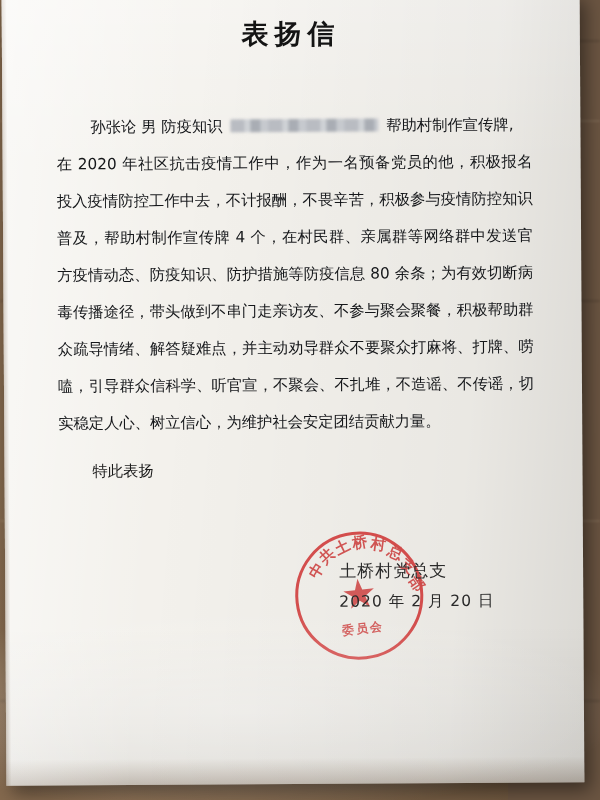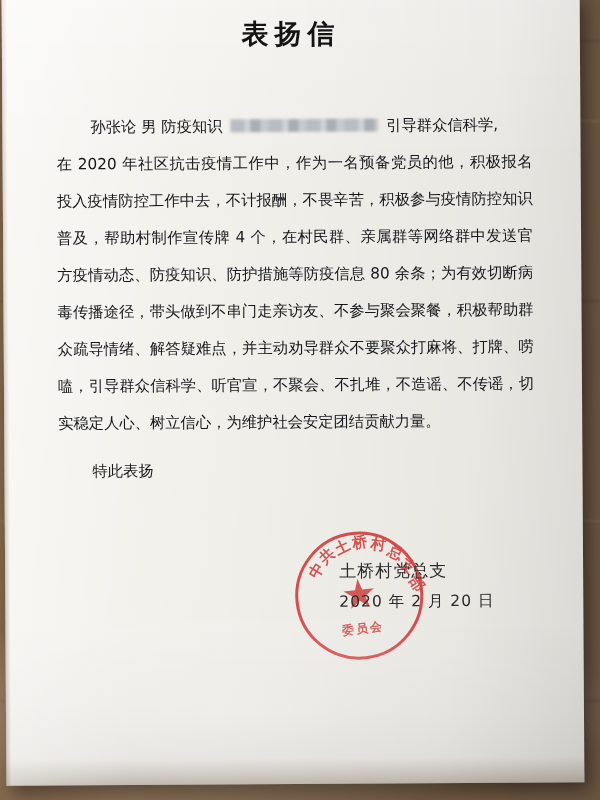--- a/index.html
+++ b/index.html
@@ -225,21 +225,21 @@
     <div class="paper-edge-bottom"></div>
 
     <div id="doc">
 
       <div class="doc-title">表扬信</div>
 
       <div class="body-block">
         <p class="para-indent" style="margin:0;">
           <span>孙张论 男 防疫知识</span>
           <span class="redacted"></span>
-          <span>引导群众信科学,</span>
+          <span>帮助村制作宣传牌,</span>
         </p>
         <p style="margin:0;">在 2020 年社区抗击疫情工作中，作为一名预备党员的他，积极报名投入疫情防控工作中去，不计报酬，不畏辛苦，积极参与疫情防控知识普及，帮助村制作宣传牌 4 个，在村民群、亲属群等网络群中发送官方疫情动态、防疫知识、防护措施等防疫信息 80 余条；为有效切断病毒传播途径，带头做到不串门走亲访友、不参与聚会聚餐，积极帮助群众疏导情绪、解答疑难点，并主动劝导群众不要聚众打麻将、打牌、唠嗑，引导群众信科学、听官宣，不聚会、不扎堆，不造谣、不传谣，切实稳定人心、树立信心，为维护社会安定团结贡献力量。</p>
       </div>
 
       <div class="closing">特此表扬</div>
 
       <div class="sig-area">
 
         <div class="seal">
           <div class="seal-inner-text">

